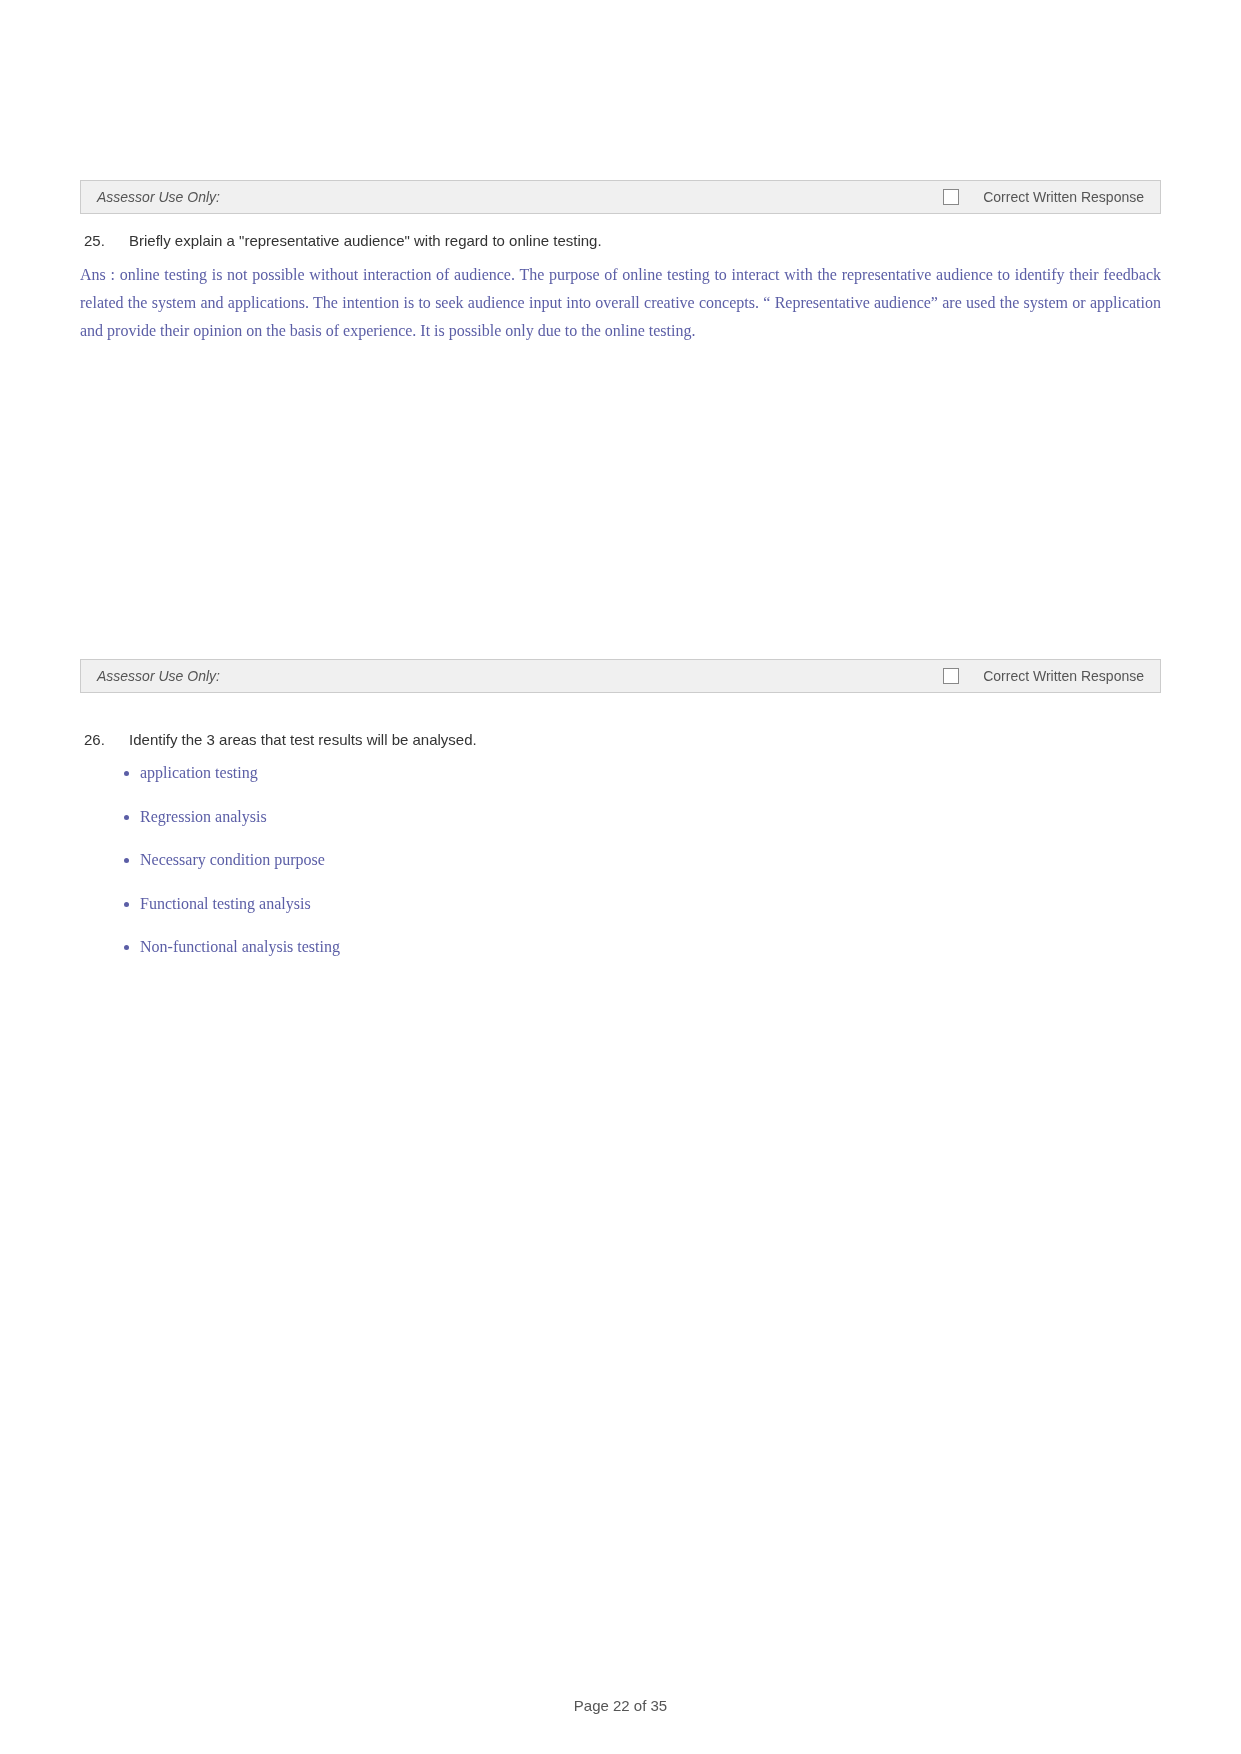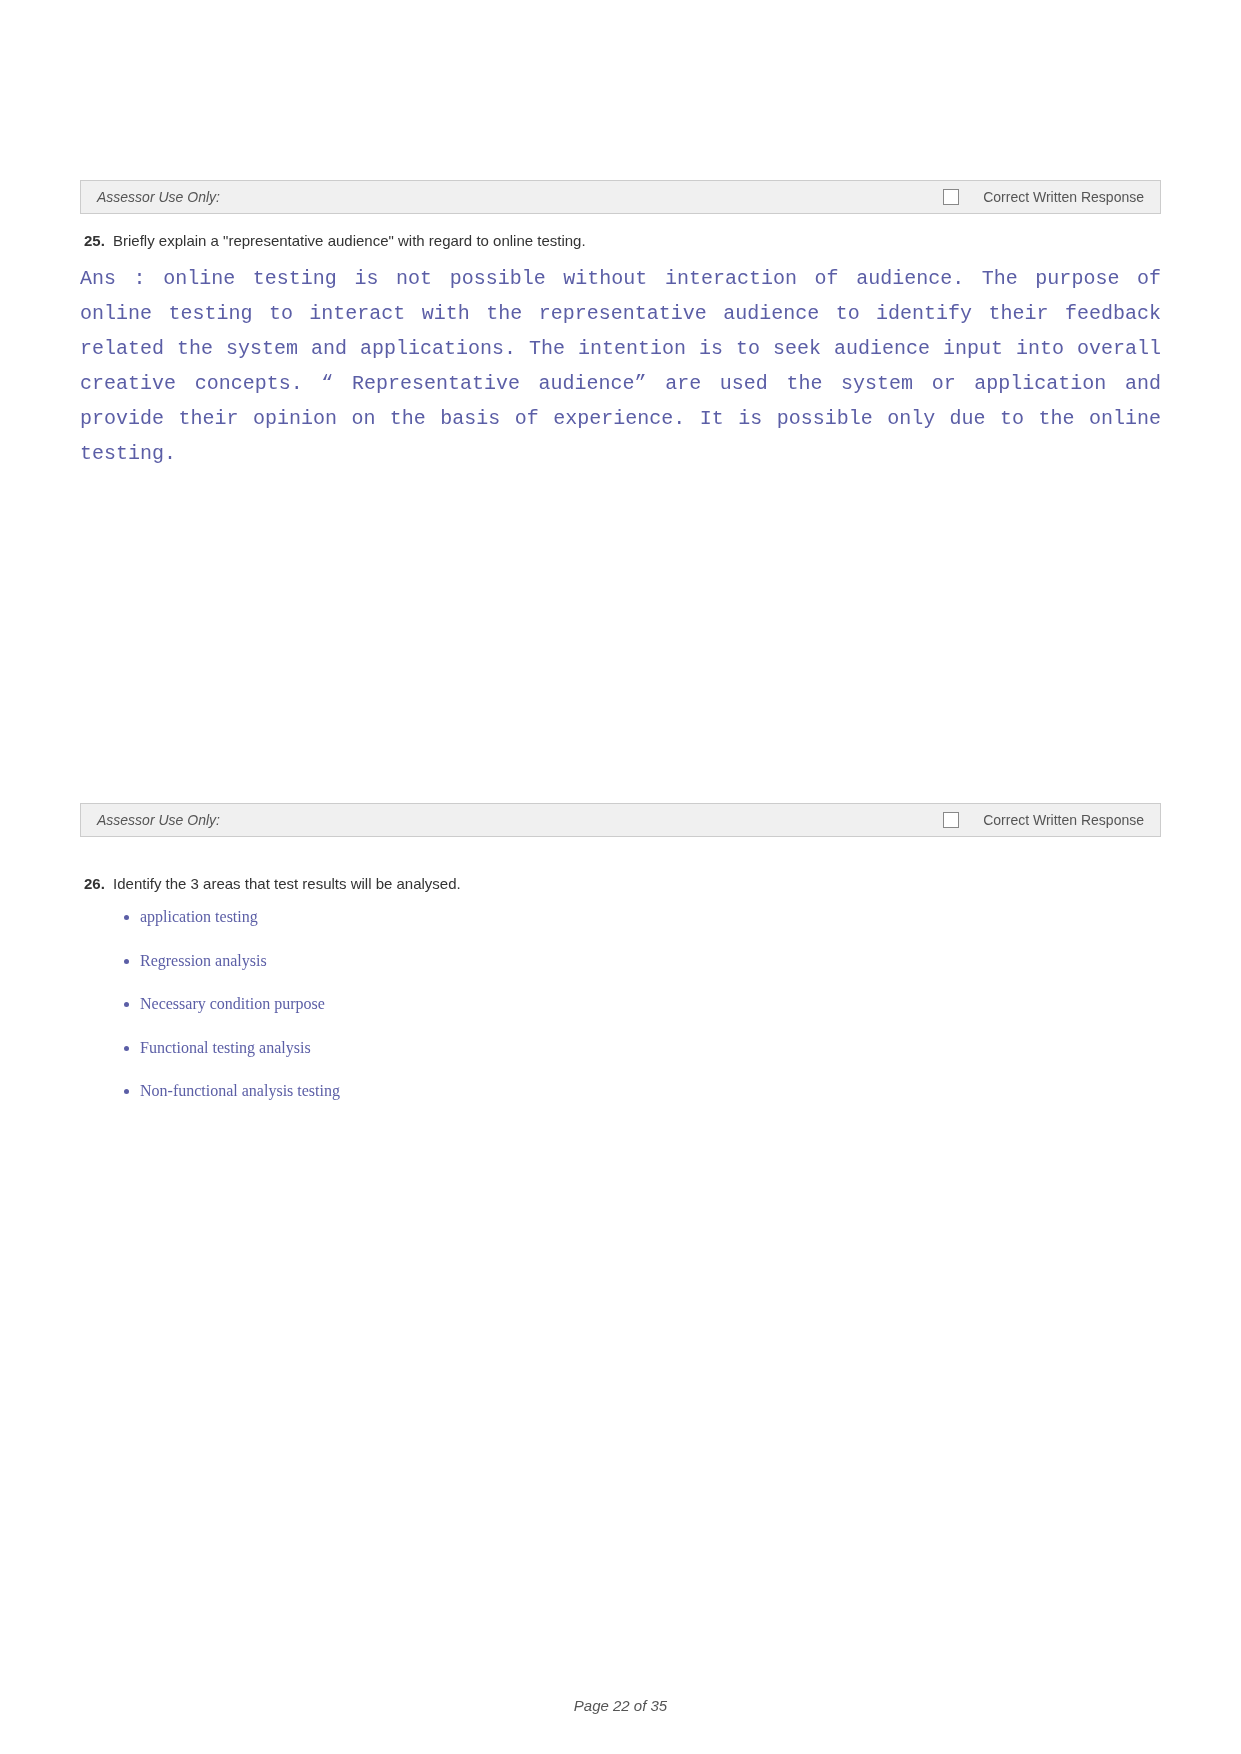--- a/index.html
+++ b/index.html
@@ -68,32 +68,31 @@
 
     .question-line {
       font-size: 15px;
       color: #333;
       margin-bottom: 12px;
       font-family: Arial, sans-serif;
       padding-left: 4px;
     }
 
     .question-number {
-      font-weight: bold;
-      margin-right: 4px;
+      font-weight: normal;
+      margin-right: 20px;
     }
 
     .answer-text {
       color: #5b5ea6;
-      font-size: 20px;
+      font-size: 16px;
       line-height: 1.75;
       text-align: justify;
-      margin-bottom: 20px;
+      margin-bottom: 2px;
       padding-left: 0;
-      font-family: Liberation Mono, monospace;
     }
 
     .answer-intro {
       color: #5b5ea6;
       font-size: 16px;
       line-height: 1.75;
       margin-bottom: 8px;
     }
 
     .bullet-list {
@@ -111,21 +110,20 @@
     .page-footer {
       text-align: center;
       font-size: 15px;
       color: #555;
       padding-top: 20px;
       font-family: Arial, sans-serif;
       position: absolute;
       bottom: 40px;
       left: 0;
       right: 0;
-      font-style: italic;
     }
 
     .top-spacer {
       height: 120px;
     }
 
     .mid-spacer {
       height: 280px;
     }
 

